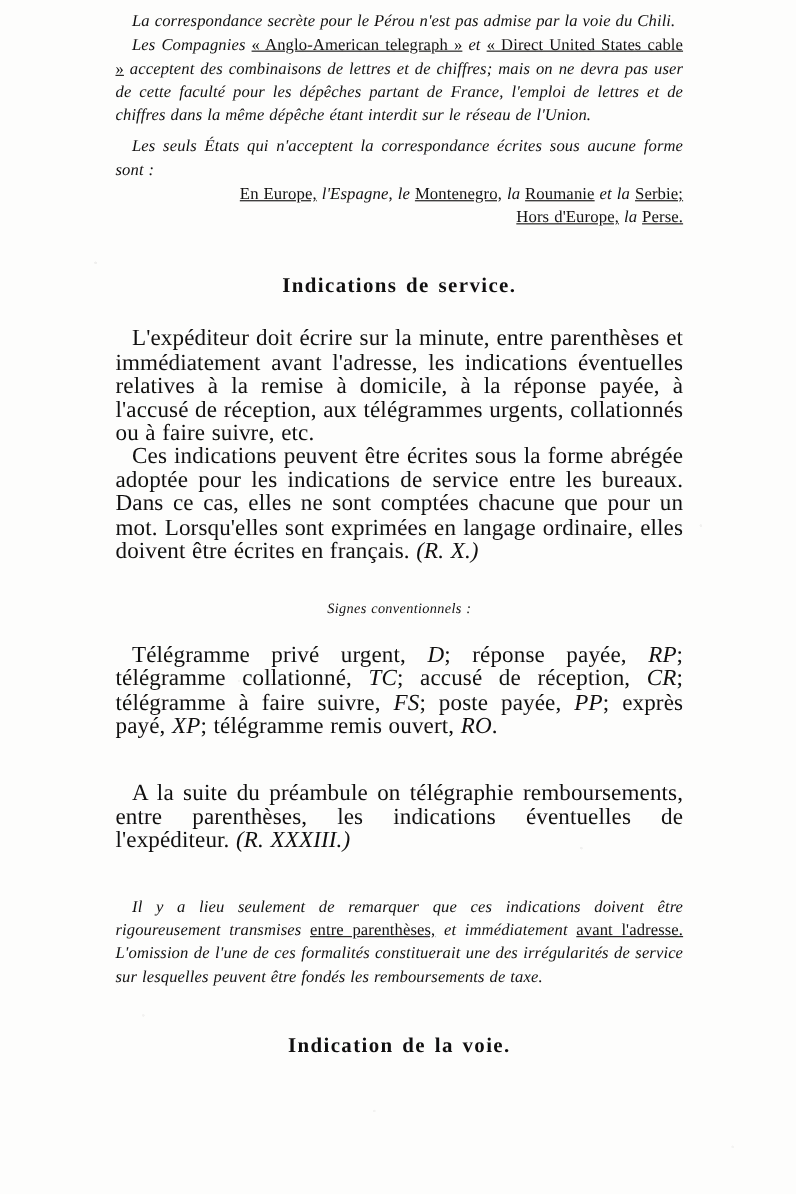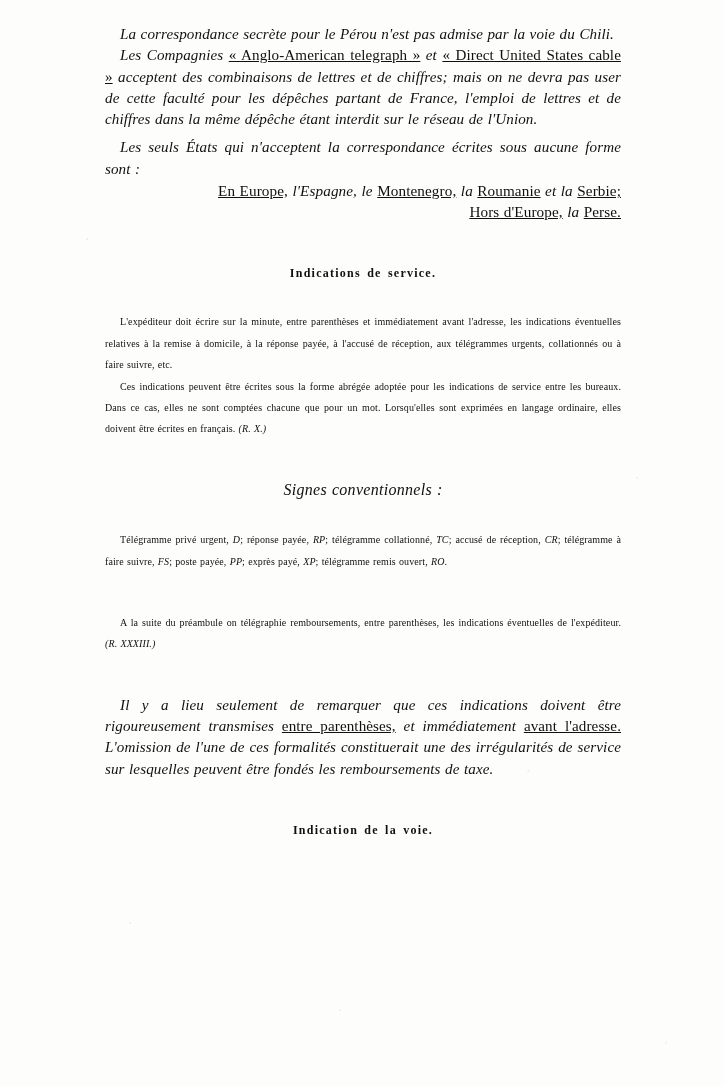--- a/index.html
+++ b/index.html
@@ -28,61 +28,61 @@
       radial-gradient(circle at 73% 71%, rgba(120,115,110,.09) 0 1px, transparent 1.4px),
       radial-gradient(circle at 18% 85%, rgba(120,115,110,.08) 0 1px, transparent 1.4px),
       radial-gradient(circle at 47% 93%, rgba(120,115,110,.08) 0 1px, transparent 1.4px),
       radial-gradient(circle at 92% 96%, rgba(120,115,110,.07) 0 1px, transparent 1.4px),
       #fdfdfc;
   }
 
   .content {
     position: absolute;
     left: 105px;
-    top: 24px;
+    top: 10px;
     width: 516px;
   }
 
   p {
     margin: 0;
     text-align: justify;
     text-justify: inter-word;
-    font-size: 10px;
+    font-size: 21px;
     line-height: 21.4px;
     letter-spacing: .1px;
     word-spacing: .6px;
   }
 
   
   .ital {
     font-style: italic;
     font-size: 15.1px;
     line-height: 21.3px;
   }
   .rom { font-style: normal; text-decoration: underline; }
   .it  { font-style: italic; }
 
   .indent { text-indent: 15px; }
 
   
   .heading {
     text-align: center;
     font-weight: bold;
-    font-size: 12px;
+    font-size: 19px;
     letter-spacing: 1.25px;
     word-spacing: 2px;
     margin: 0;
   }
 
   .subheading {
     text-align: center;
     font-style: italic;
-    font-size: 16px;
+    font-size: 13px;
     letter-spacing: .3px;
-    margin: 12px;
+    margin: 4px;
   }
 
   .list-line {
     font-size: 15.2px;
     line-height: 21.4px;
     margin: 0;
     padding-left: 16px;
     text-align: right;
   }
 

